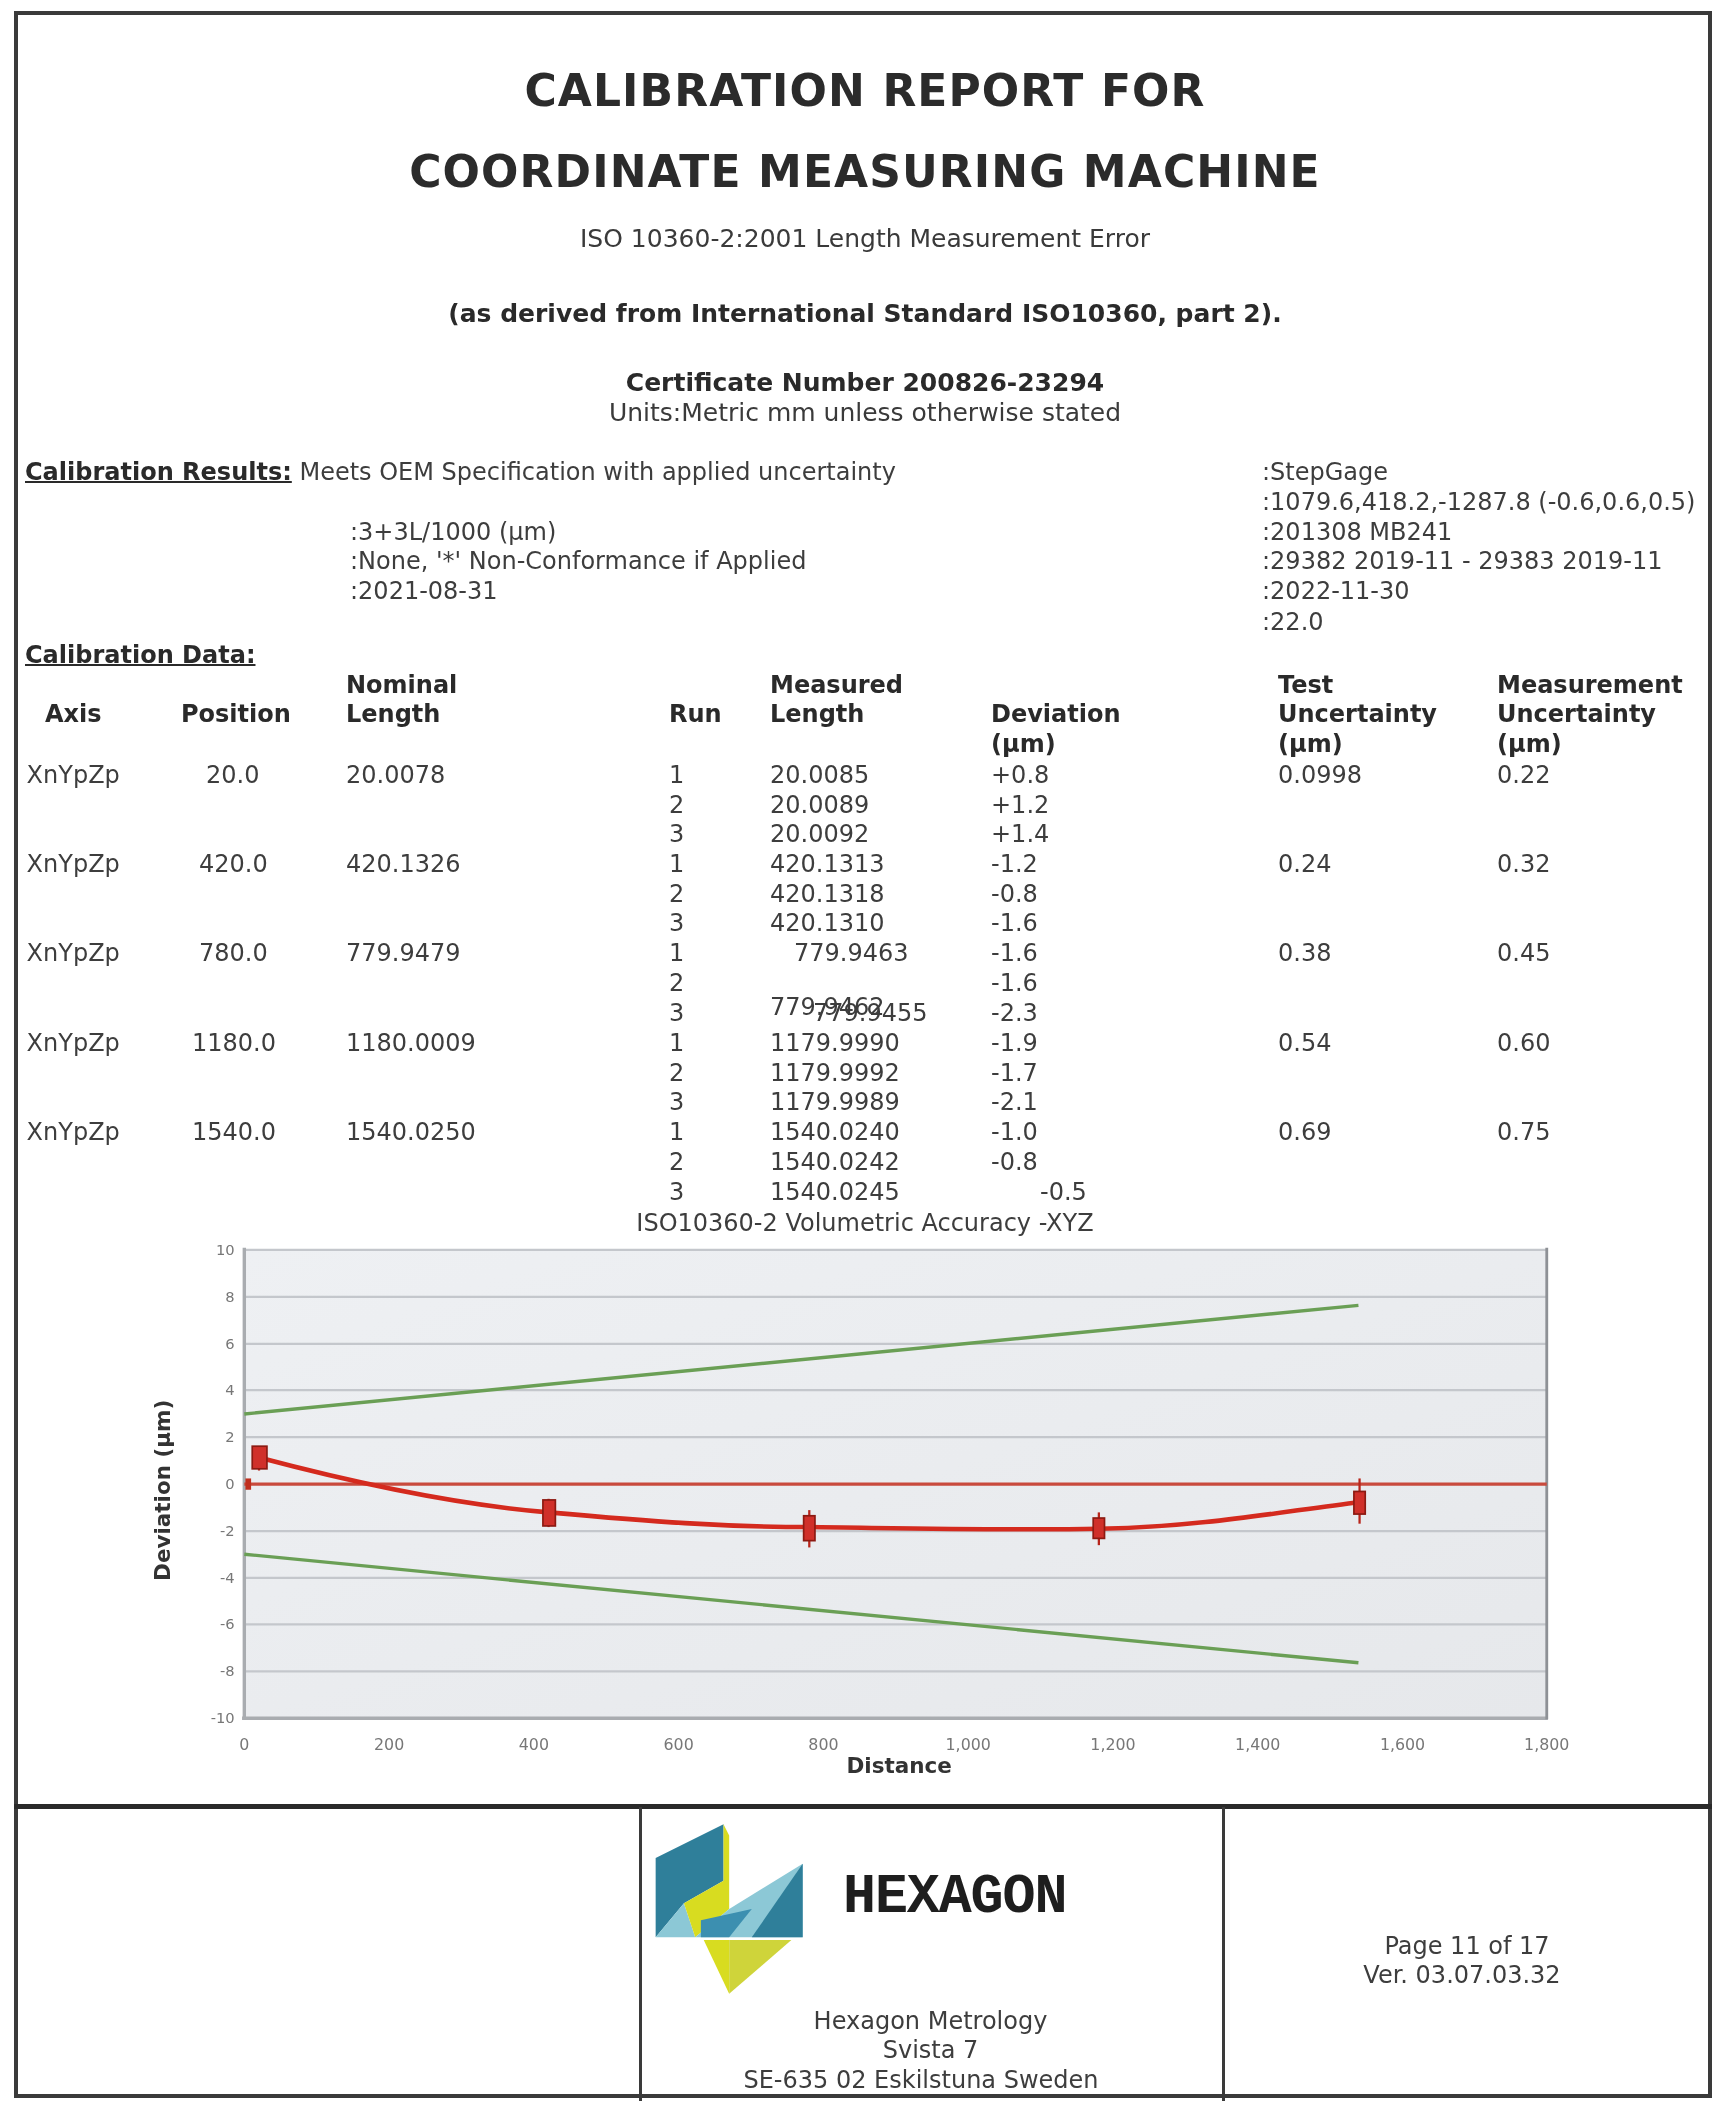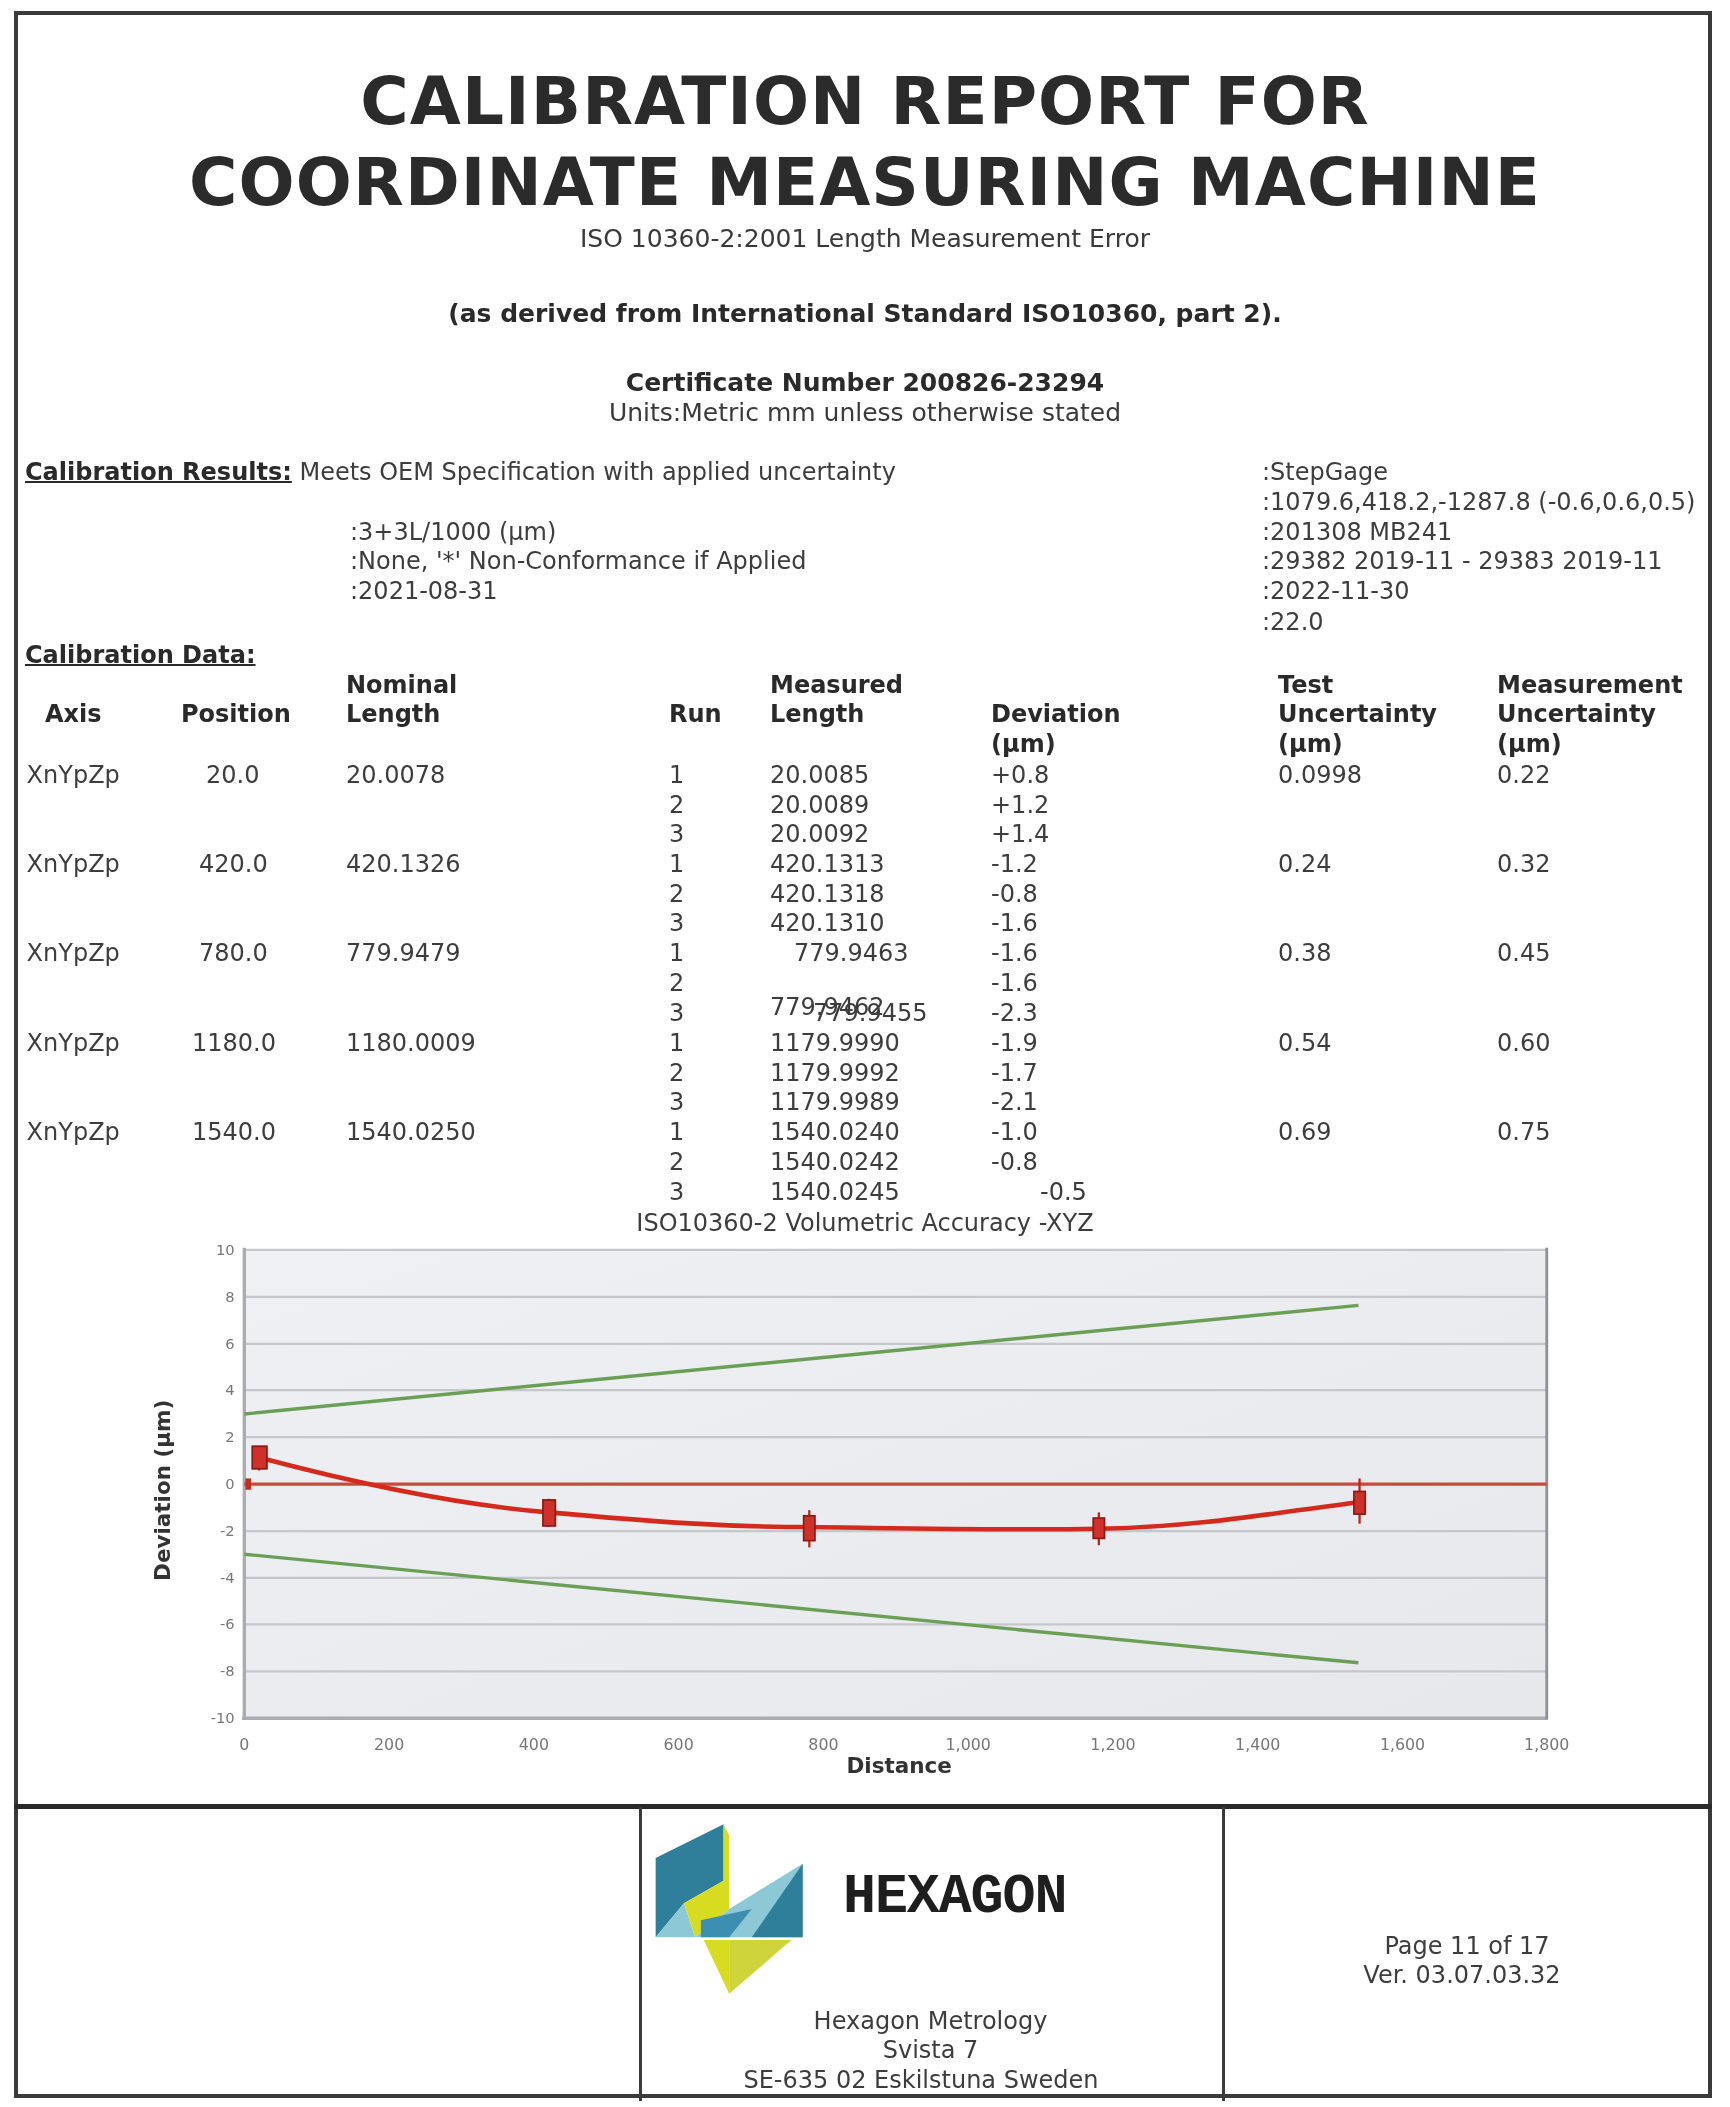--- a/index.html
+++ b/index.html
@@ -2,21 +2,21 @@
 <html style="font-size:9px"><head>
 <meta charset="utf-8">
 <style>
   html, body { margin:0; padding:0; background:#ffffff; }
   body { width:1730px; height:2108px; position:relative; overflow:hidden;
          font-family:"DejaVu Sans", "Liberation Sans", sans-serif; color:#333; }
   .page-border { position:absolute; left:14px; top:11.3px; width:1698px; height:2087px;
                  border:4px solid #3a3a3a; box-sizing:border-box; }
   .abs { position:absolute; white-space:nowrap; }
   .center { left:0; width:1730px; text-align:center; }
-  .title { font-weight:bold; font-size:66px; color:#2b2b2b; letter-spacing:1.1px; line-height:1; }
+  .title { font-weight:bold; font-size:44px; color:#2b2b2b; letter-spacing:1.1px; line-height:1; }
   .sub { font-size:25px; color:#3a3a3a; }
   .bold { font-weight:bold; color:#2a2a2a; }
   .txt { font-size:24px; color:#3d3d3d; }
   .u { text-decoration:underline; text-decoration-thickness:2.3px; font-weight:bold; color:#2a2a2a; }
   .cell { position:absolute; font-size:24px; color:#3d3d3d; white-space:nowrap; }
   .hdr { position:absolute; font-size:24px; font-weight:bold; color:#2a2a2a; white-space:nowrap; line-height:29px; }
   .footer-line { position:absolute; left:14px; width:1698px; top:1804px; height:4.5px; background:#2a2a2a; }
   .vdiv { position:absolute; top:1807px; width:3.4px; height:294px; background:#3a3a3a; }
   .hex-word { font-family:Liberation Mono, monospace; font-weight:bold; font-size:55px; color:#1e1e1e; letter-spacing:-1.1px; }
   svg text { font-family:"DejaVu Sans", sans-serif; }

